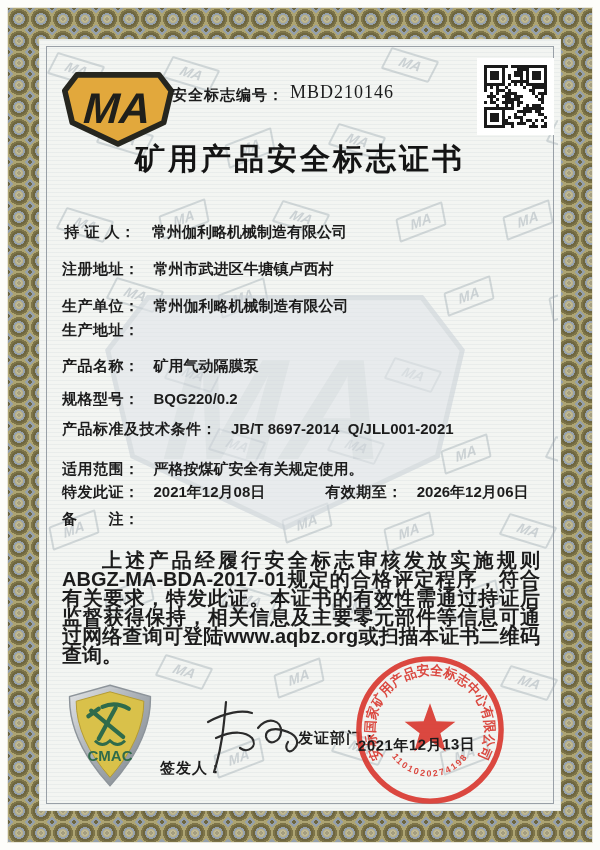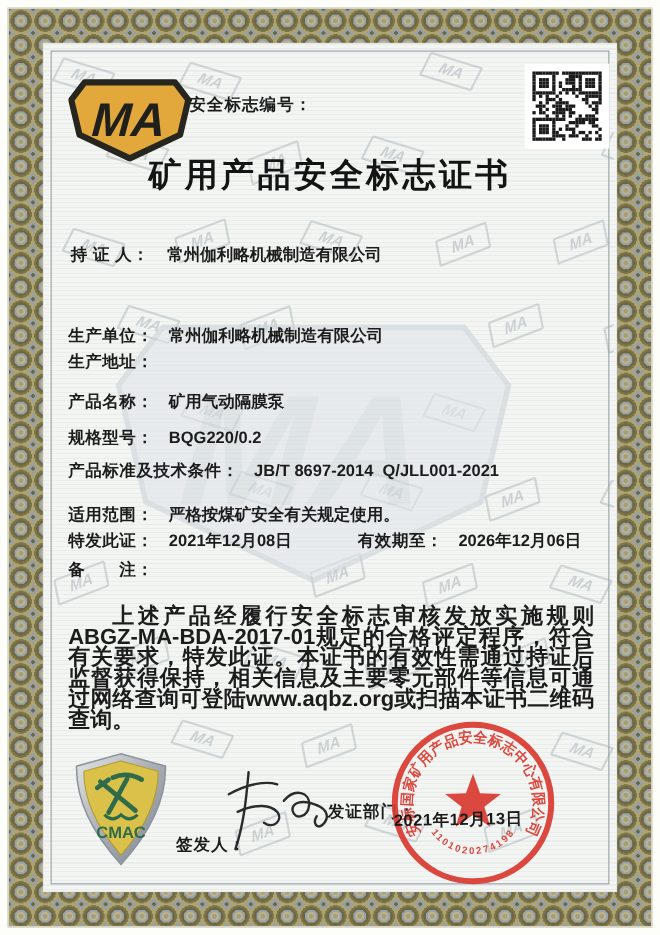--- a/index.html
+++ b/index.html
@@ -114,20 +114,21 @@
   </svg>
 
   <div class="content">
 
     <svg class="abs ma-logo" width="112" height="77" viewBox="0 0 120 82">
       <polygon points="16,5 104,5 117,22 109,56 60,79 11,56 3,22" fill="#E2A83C" stroke="#26261f" stroke-width="6" stroke-linejoin="round"></polygon>
       <text x="62" y="57" text-anchor="middle" font-size="46" font-weight="900" font-style="italic" fill="#1f1f1b" transform="skewX(-4)">MA</text>
     </svg>
 
     <div class="abs num-label">安全标志编号：</div>
+    <div class="abs num-value">MBD210146</div>
 
     <svg class="abs qr" id="qr" width="73" height="73" viewBox="0 0 73 73">
         <rect width="73" height="73" fill="#fff"></rect>
         <rect x="5" y="5" width="3" height="3" fill="#1a1a1a"></rect>
         <rect x="8" y="5" width="3" height="3" fill="#1a1a1a"></rect>
         <rect x="11" y="5" width="3" height="3" fill="#1a1a1a"></rect>
         <rect x="14" y="5" width="3" height="3" fill="#1a1a1a"></rect>
         <rect x="17" y="5" width="3" height="3" fill="#1a1a1a"></rect>
         <rect x="20" y="5" width="3" height="3" fill="#1a1a1a"></rect>
         <rect x="23" y="5" width="3" height="3" fill="#1a1a1a"></rect>
@@ -362,20 +363,24 @@
         <rect x="62" y="65" width="3" height="3" fill="#1a1a1a"></rect>
         <rect x="65" y="65" width="3" height="3" fill="#1a1a1a"></rect>
       </svg>
 
     <div class="abs title">矿用产品安全标志证书</div>
 
     <div class="row r1">
       <span class="lbl">持 证 人：</span>
       <span class="val">常州伽利略机械制造有限公司</span>
     </div>
+    <div class="row r2">
+      <span class="lbl">注册地址：</span>
+      <span class="val">常州市武进区牛塘镇卢西村</span>
+    </div>
     <div class="row r3">
       <span class="lbl">生产单位：</span>
       <span class="val">常州伽利略机械制造有限公司</span>
     </div>
     <div class="row r4">
       <span class="lbl">生产地址：</span>
     </div>
     <div class="row r5">
       <span class="lbl">产品名称：</span>
       <span class="val">矿用气动隔膜泵</span>

